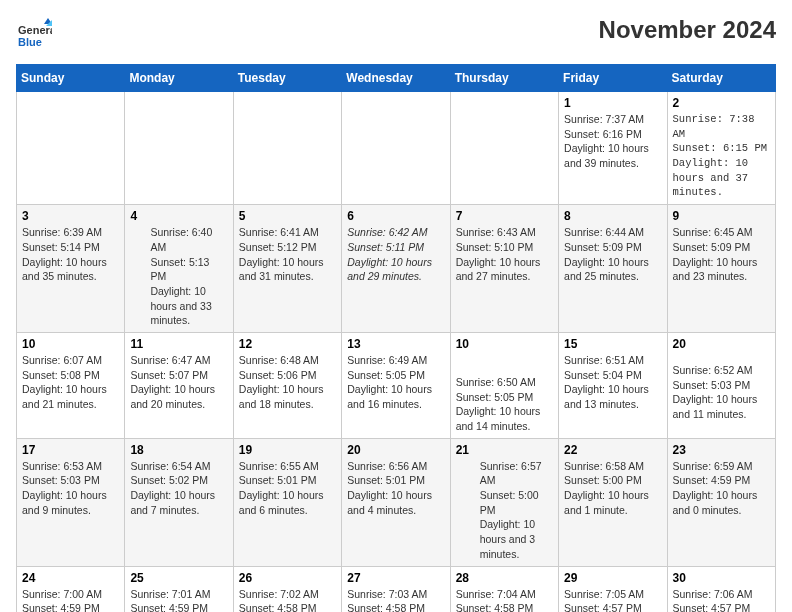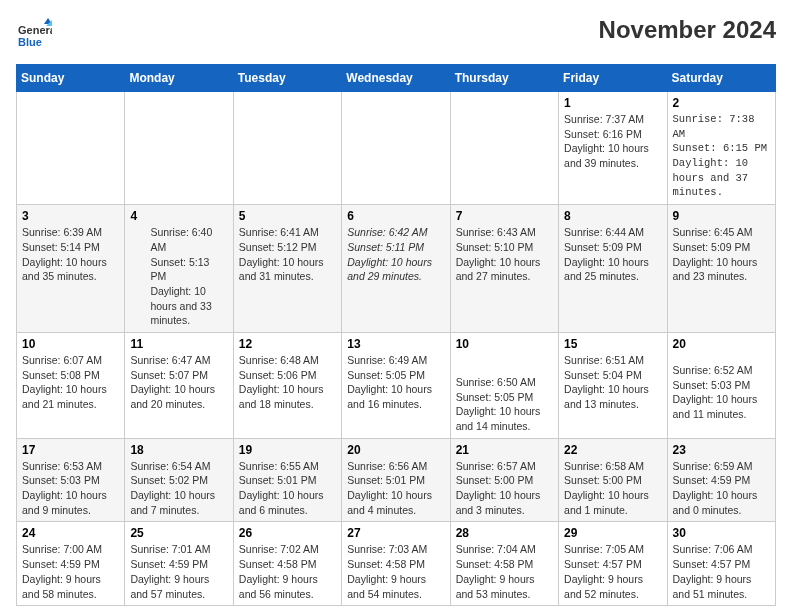--- a/index.html
+++ b/index.html
@@ -234,21 +234,21 @@
 Daylight: 10 hours and 6 minutes.</div>
         </td>
         <td>
           <span class="day-number">20</span>
           <div class="day-info" style="white-space: pre-line;">Sunrise: 6:56 AM
 Sunset: 5:01 PM
 Daylight: 10 hours and 4 minutes.</div>
         </td>
         <td>
           <span class="day-number">21</span>
-          <div class="day-info" style="white-space: pre-line;">Sunrise: 6:57 AM
+          <div class="day-info" style="white-space: pre-line; margin-left: 24px;">Sunrise: 6:57 AM
 Sunset: 5:00 PM
 Daylight: 10 hours and 3 minutes.</div>
         </td>
         <td>
           <span class="day-number">22</span>
           <div class="day-info" style="white-space: pre-line;">Sunrise: 6:58 AM
 Sunset: 5:00 PM
 Daylight: 10 hours and 1 minute.</div>
         </td>
         <td>

